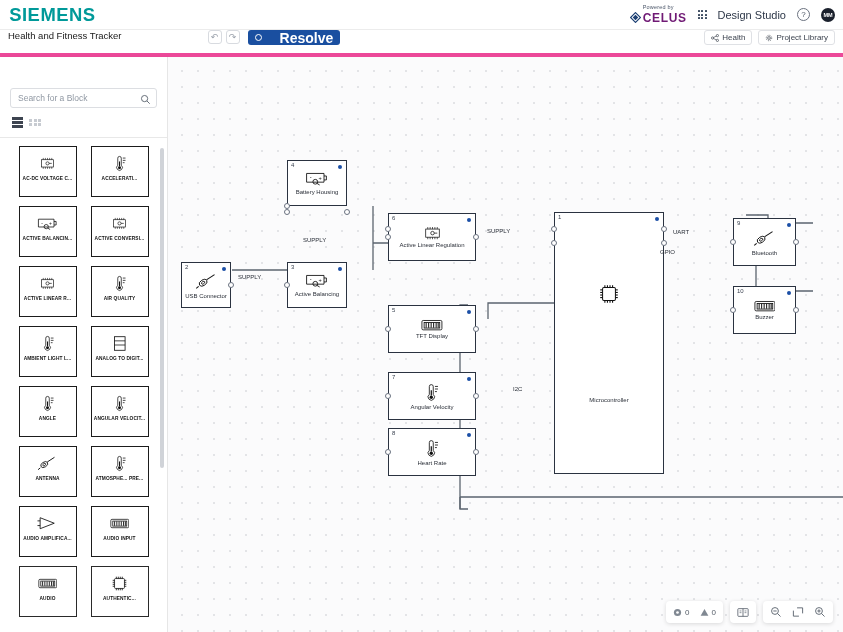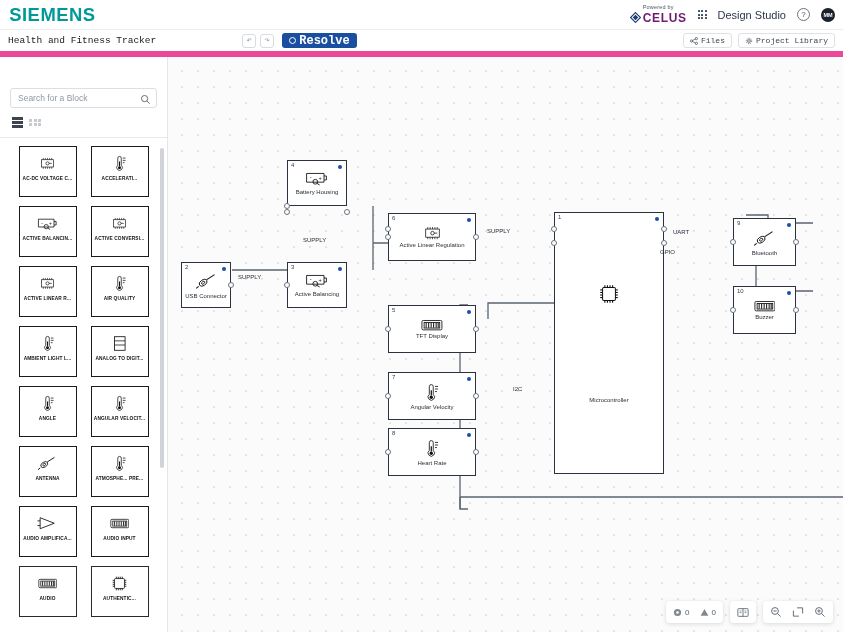--- a/index.html
+++ b/index.html
@@ -40,36 +40,35 @@
     display:flex;align-items:center;justify-content:center;font-size:8px;color:#4b5563;
   }
   .avatar {
     width:14px;height:14px;border-radius:50%;background:#1a202c;color:#fff;
     font-size:5.5px;display:flex;align-items:center;justify-content:center;font-weight:bold;
   }
 
   
   #toolbar {
     height:27px; width:100%;
-    display:flex; align-items:center;
+    display:flex; align-items:flex-start;
     background:#fff;
-    border-bottom:6px solid #ec4899;
+    border-bottom:4px solid #ec4899;
     position:relative;
-    font-family:Liberation Mono, monospace;
   }
   #project-title { font-size:9.5px; color:#1a1a1a; padding-left:8px; }
   #undo-redo { display:flex; gap:4px; margin-left:86px; }
   .icon-btn-sq {
     width:14px;height:14px;border:1px solid #d8dbe0;border-radius:3px;background:#fff;
     display:flex;align-items:center;justify-content:center;color:#9aa1ab;font-size:9px;
   }
   #resolve-btn {
     margin-left:8px; background:#1a4fa0; color:#fff; border-radius:3px;
-    height:15px; display:flex; align-items:center; gap:3px; padding:0 7px;
-    font-size:12px; font-weight:bold;
+    height:15px; display:flex; align-items:center; gap:18px; padding:0 7px;
+    font-size:14px; font-weight:bold;
   }
   .resolve-dot { width:7px;height:7px;border-radius:50%;border:1.2px solid #fff;display:block; }
   #tabs {
     position:absolute; left:322px; top:4px;
     background:#eeeff1; border-radius:4px; padding:2px;
     display:flex; gap:0;
   }
   .tab { font-size:8.5px; color:#3d4450; padding:3px 11px; border-radius:3px; cursor:pointer; white-space:nowrap; }
   .tab.active { background:#fff; color:#111; box-shadow:0 0 0 1px #e1e3e6; }
   #toolbar-right { margin-left:auto; display:flex; gap:6px; padding-right:8px; }
@@ -230,21 +229,21 @@
 
   <div id="toolbar-right">
     <div class="pill-btn">
       <svg width="8" height="8" viewBox="0 0 10 10">
         <circle cx="8" cy="2" r="1.4" fill="none" stroke="#3d4450" stroke-width="0.9"></circle>
         <circle cx="8" cy="8" r="1.4" fill="none" stroke="#3d4450" stroke-width="0.9"></circle>
         <circle cx="2" cy="5" r="1.4" fill="none" stroke="#3d4450" stroke-width="0.9"></circle>
         <line x1="3.2" y1="4.3" x2="6.8" y2="2.6" stroke="#3d4450" stroke-width="0.8"></line>
         <line x1="3.2" y1="5.7" x2="6.8" y2="7.4" stroke="#3d4450" stroke-width="0.8"></line>
       </svg>
-      <span>Files</span>
+      <span>Health</span>
     </div>
     <div class="pill-btn">
       <svg width="8" height="8" viewBox="0 0 10 10">
         <circle cx="5" cy="5" r="1.7" fill="none" stroke="#3d4450" stroke-width="0.9"></circle>
         <circle cx="5" cy="5" r="3.4" fill="none" stroke="#3d4450" stroke-width="0.9" stroke-dasharray="1.4 1.1"></circle>
       </svg>
       <span>Project Library</span>
     </div>
   </div>
 </div>

